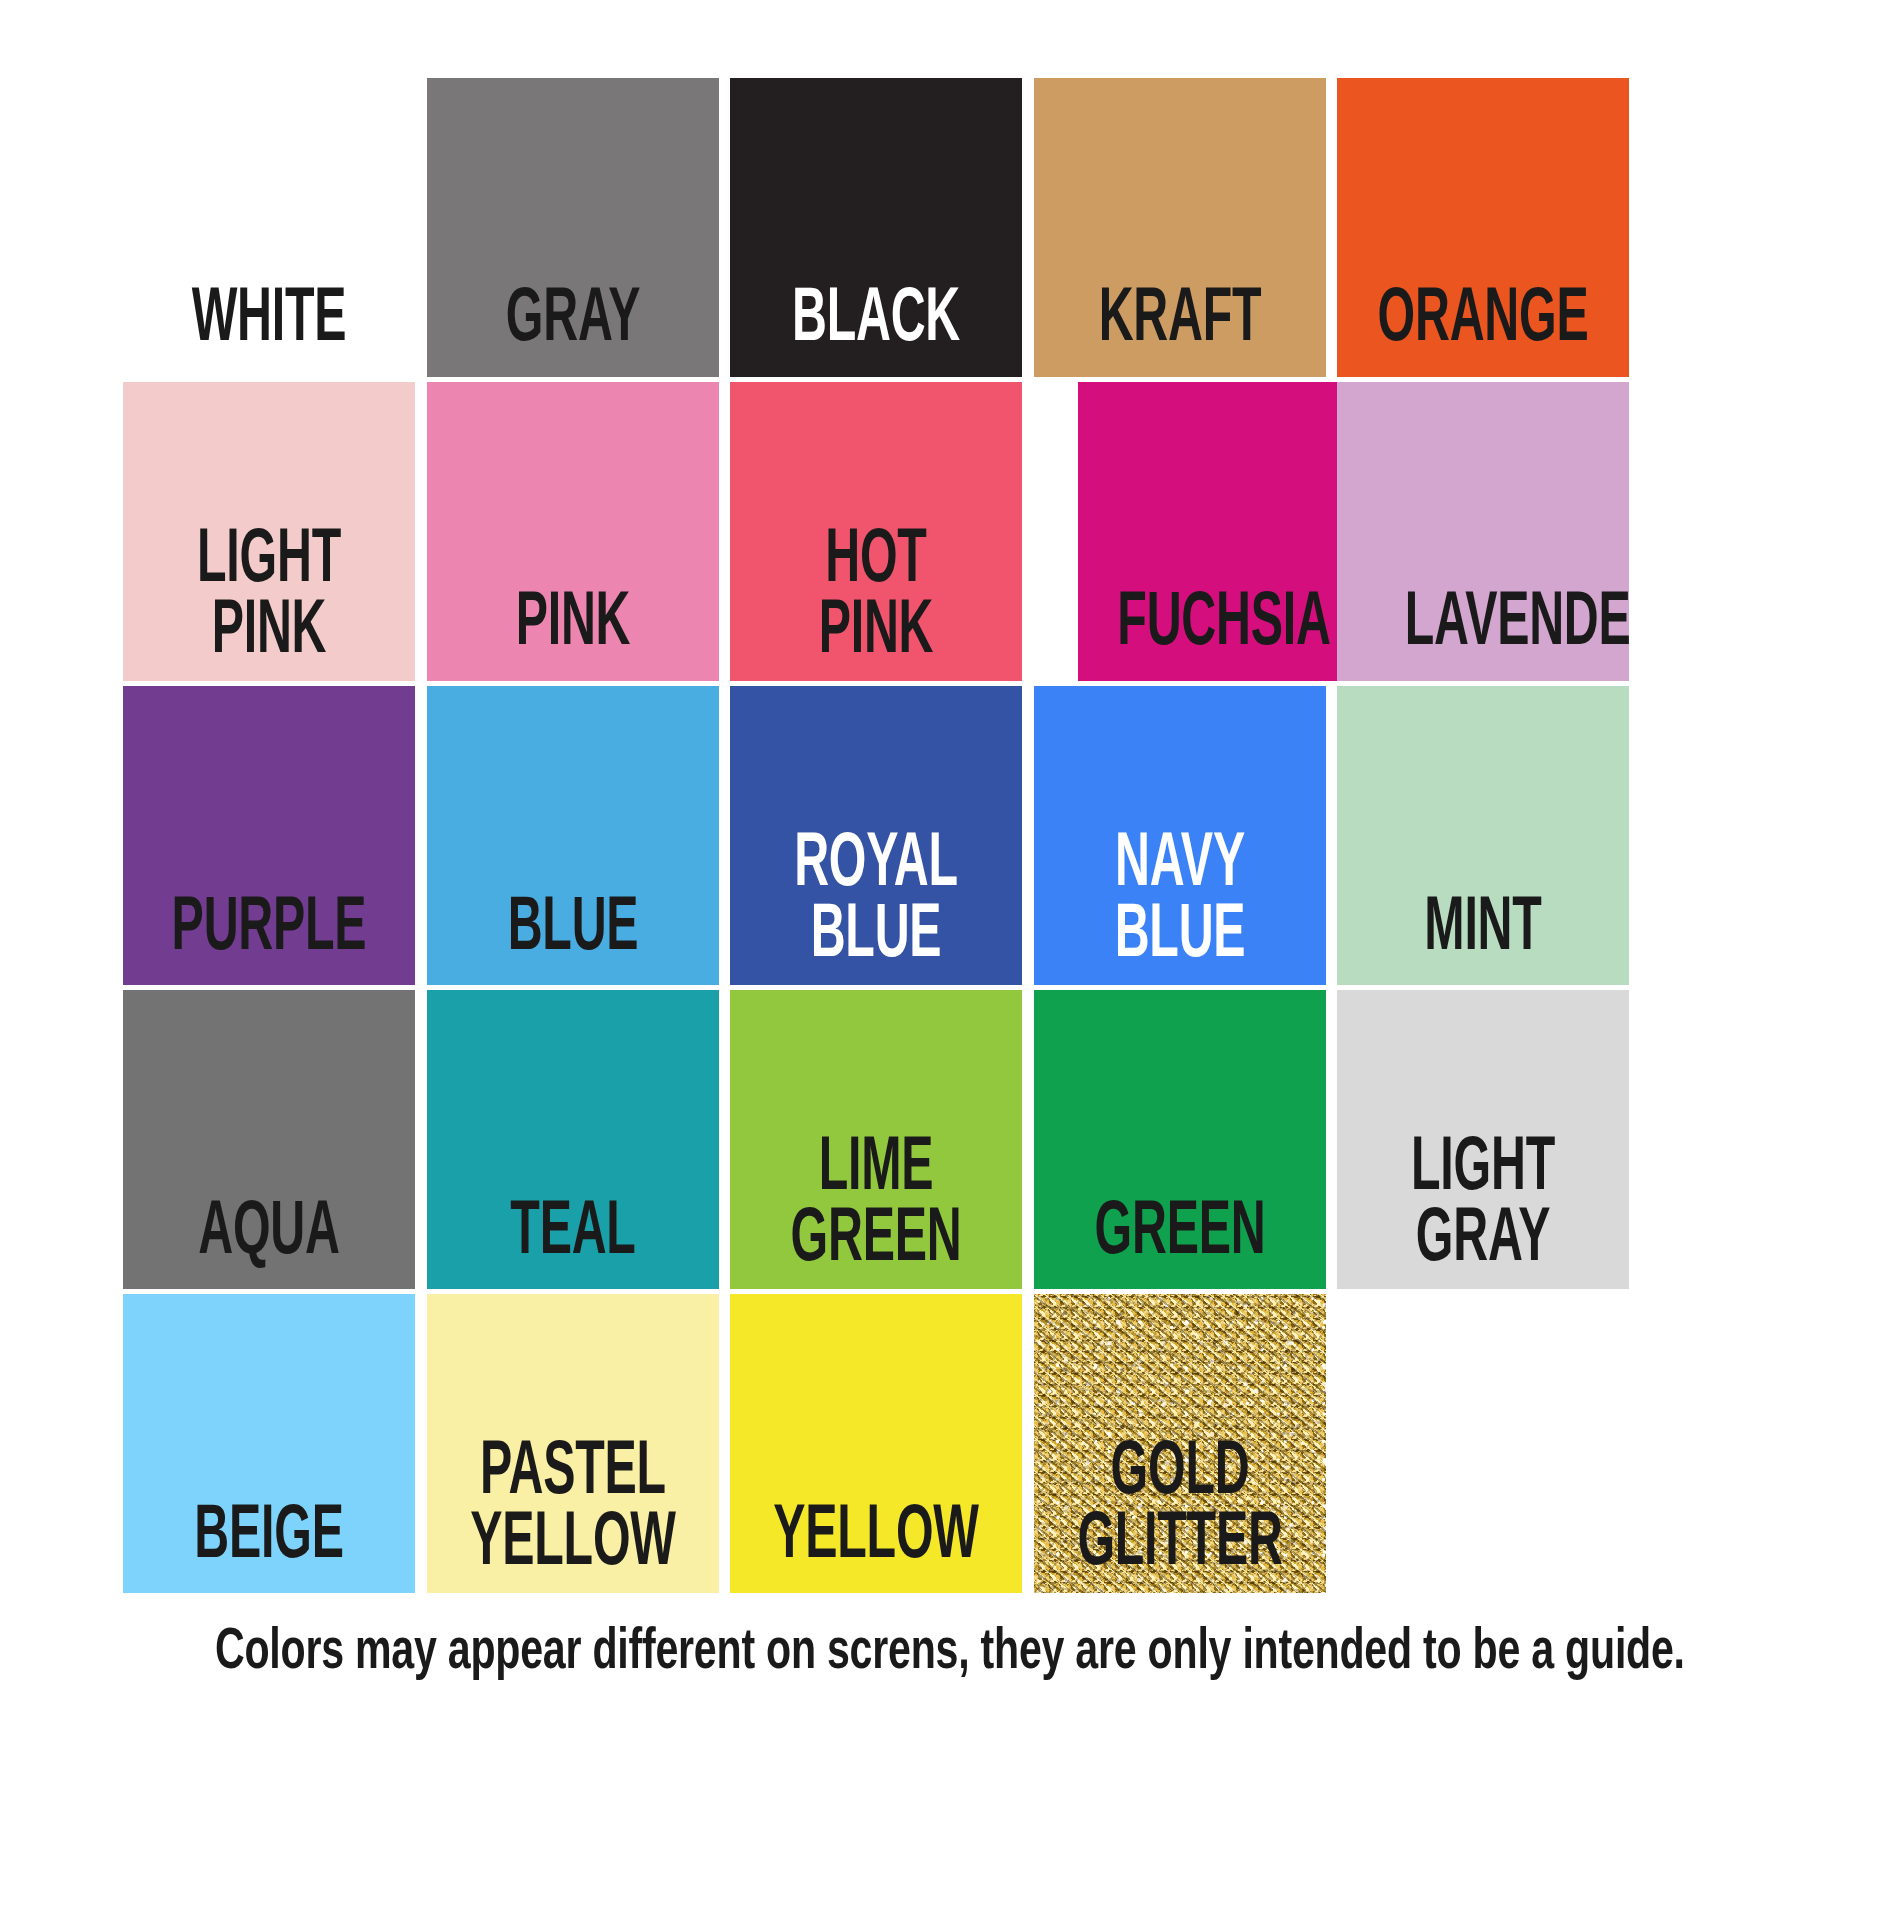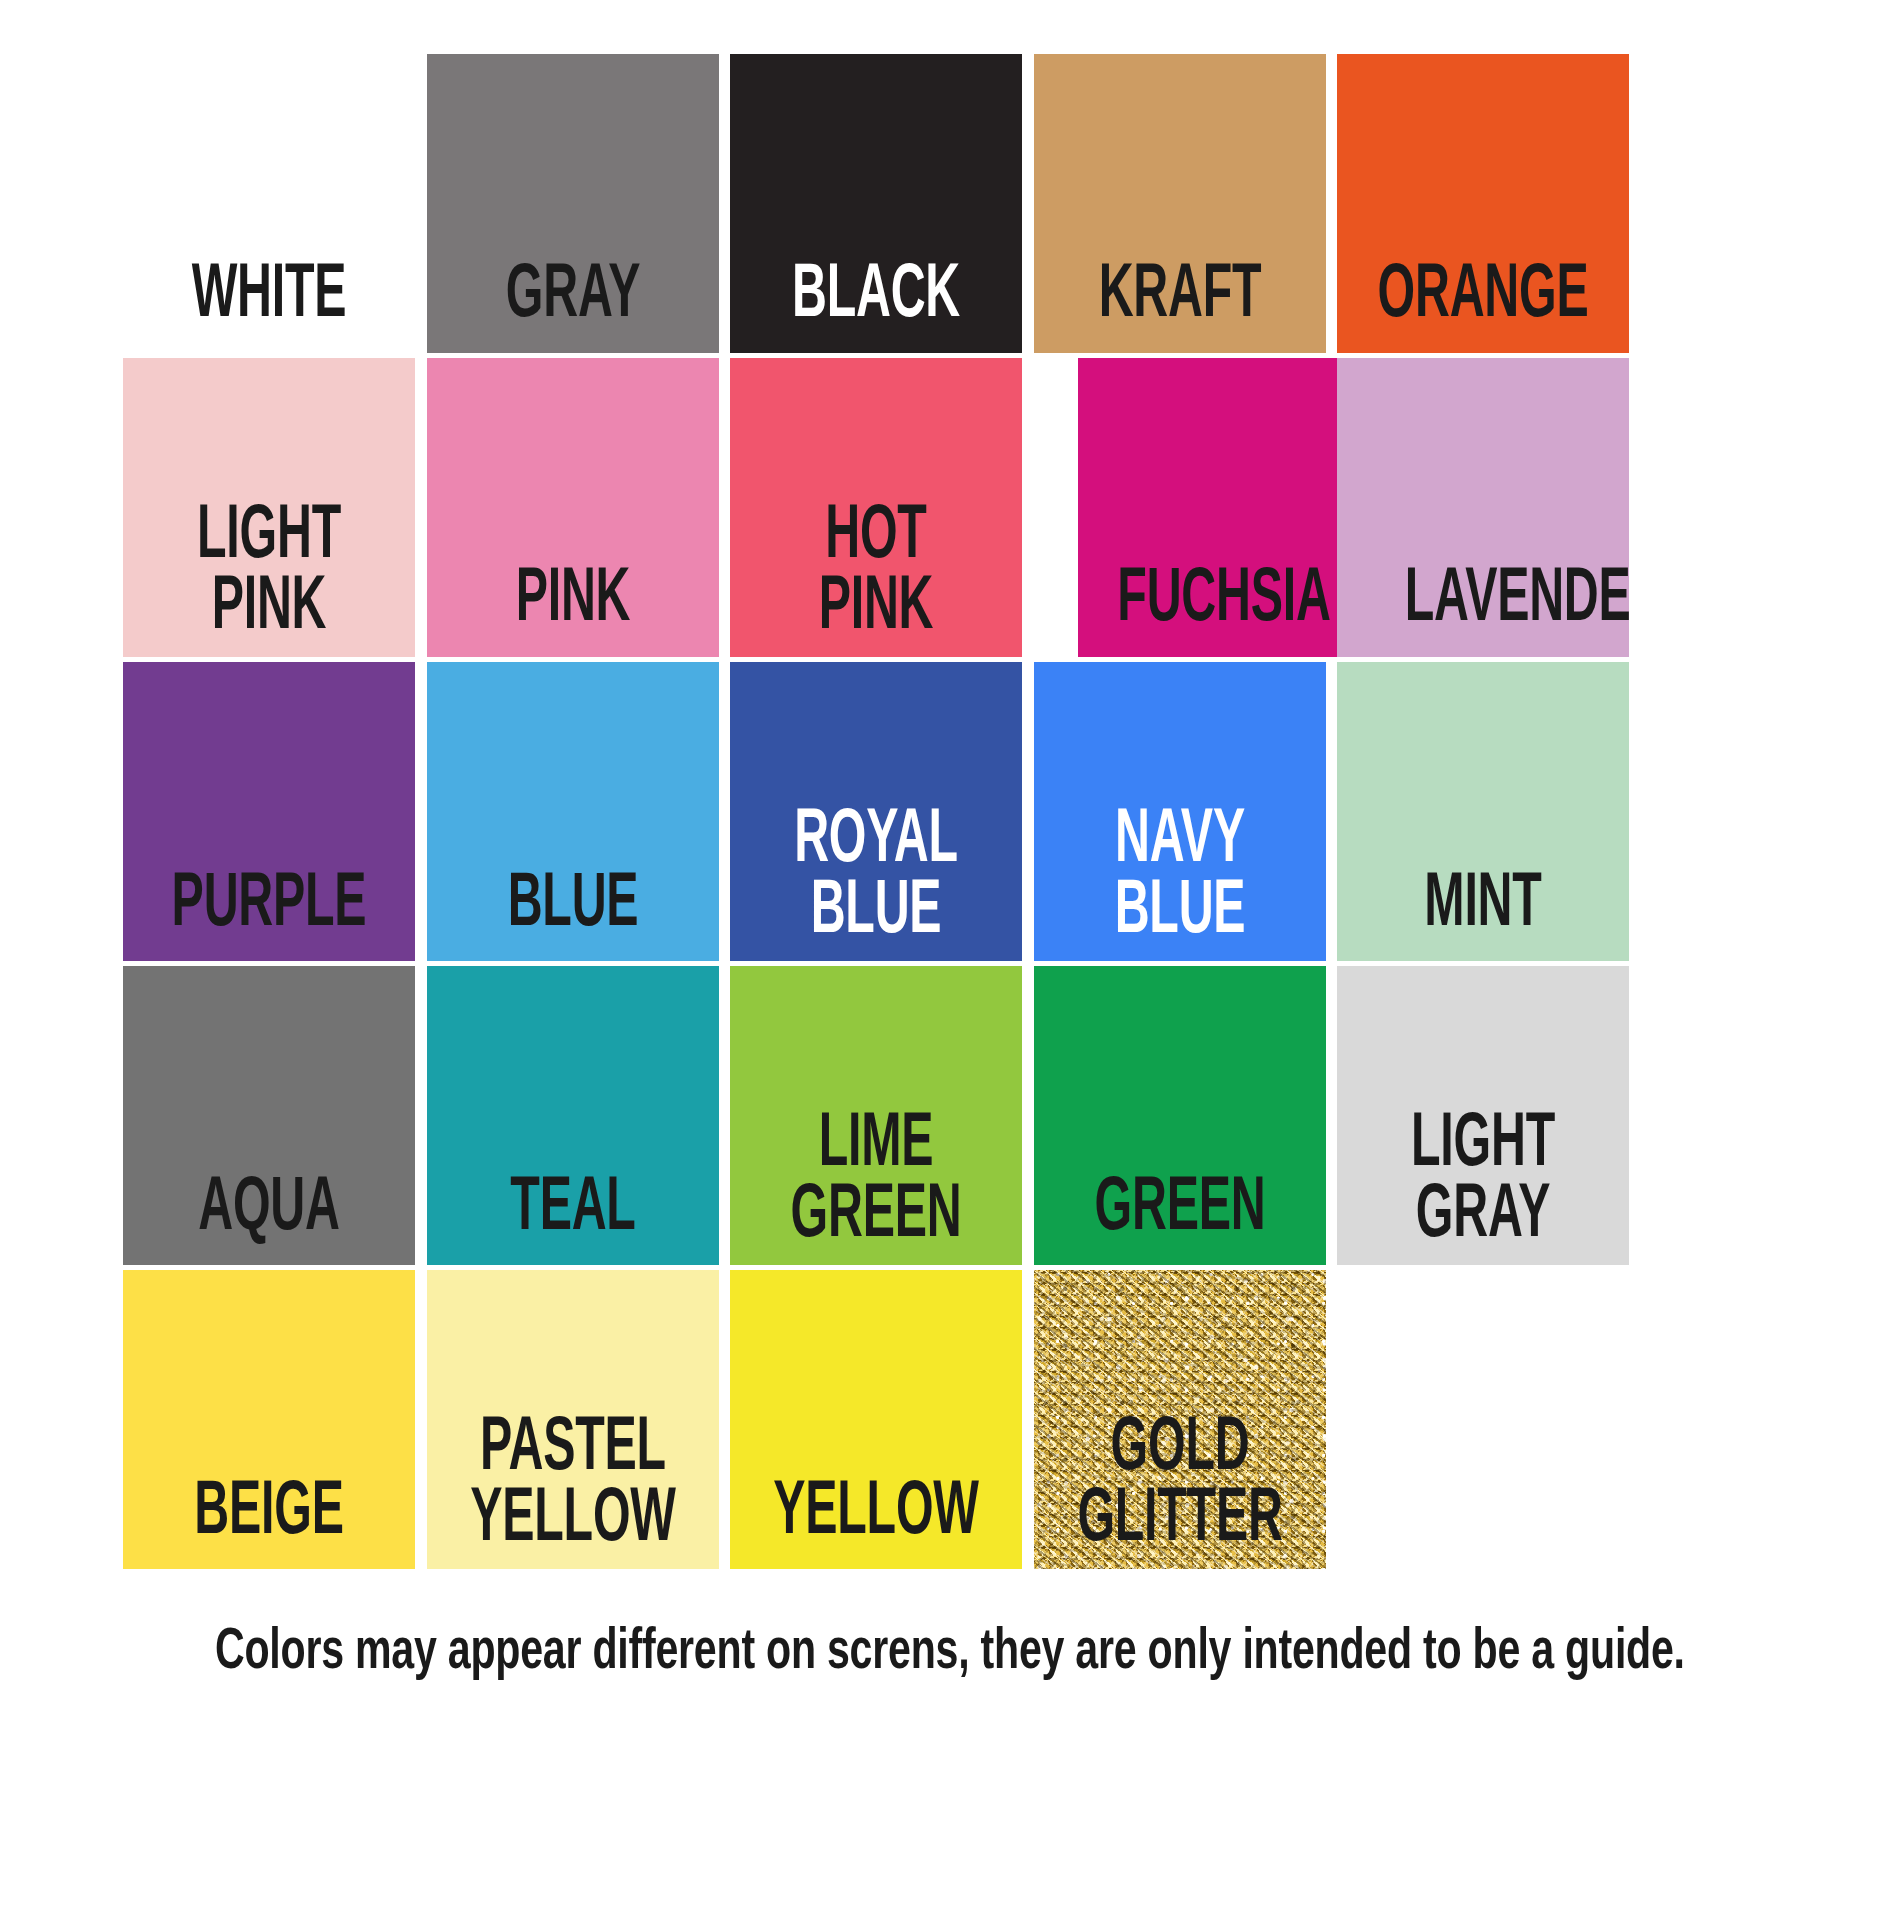--- a/index.html
+++ b/index.html
@@ -20,21 +20,21 @@
     width: 1900px;
     height: 1926px;
     background: #ffffff;
     overflow: hidden;
   }
 
   
   #swatch-grid {
     position: absolute;
     left: 123px;
-    top: 54px;
+    top: 78px;
     width: 1507px;
     display: grid;
     grid-template-columns: repeat(5, 292px);
     grid-auto-rows: 299px;
     column-gap: 11.6px;
     row-gap: 5.1px;
   }
 
   .swatch {
     position: relative;
@@ -245,21 +245,21 @@
         <span class="swatch-label two-line" style="color: rgb(26, 26, 26);">LIME
 GREEN</span>
       </div>
       <div class="swatch" style="background: rgb(15, 161, 77);">
         <span class="swatch-label" style="color: rgb(26, 26, 26);">GREEN</span>
       </div>
       <div class="swatch" style="background: rgb(217, 217, 217);">
         <span class="swatch-label two-line" style="color: rgb(26, 26, 26);">LIGHT
 GRAY</span>
       </div>
-      <div class="swatch" style="background: #fde047; justify-content: flex-end;">
+      <div class="swatch" style="background: #7dd3fc; justify-content: flex-end;">
         <span class="swatch-label" style="color: rgb(26, 26, 26);">BEIGE</span>
       </div>
       <div class="swatch" style="background: rgb(250, 240, 165);">
         <span class="swatch-label two-line" style="color: rgb(26, 26, 26);">PASTEL
 YELLOW</span>
       </div>
       <div class="swatch" style="background: rgb(245, 232, 41);">
         <span class="swatch-label" style="color: rgb(26, 26, 26);">YELLOW</span>
       </div>
       <div class="swatch">

